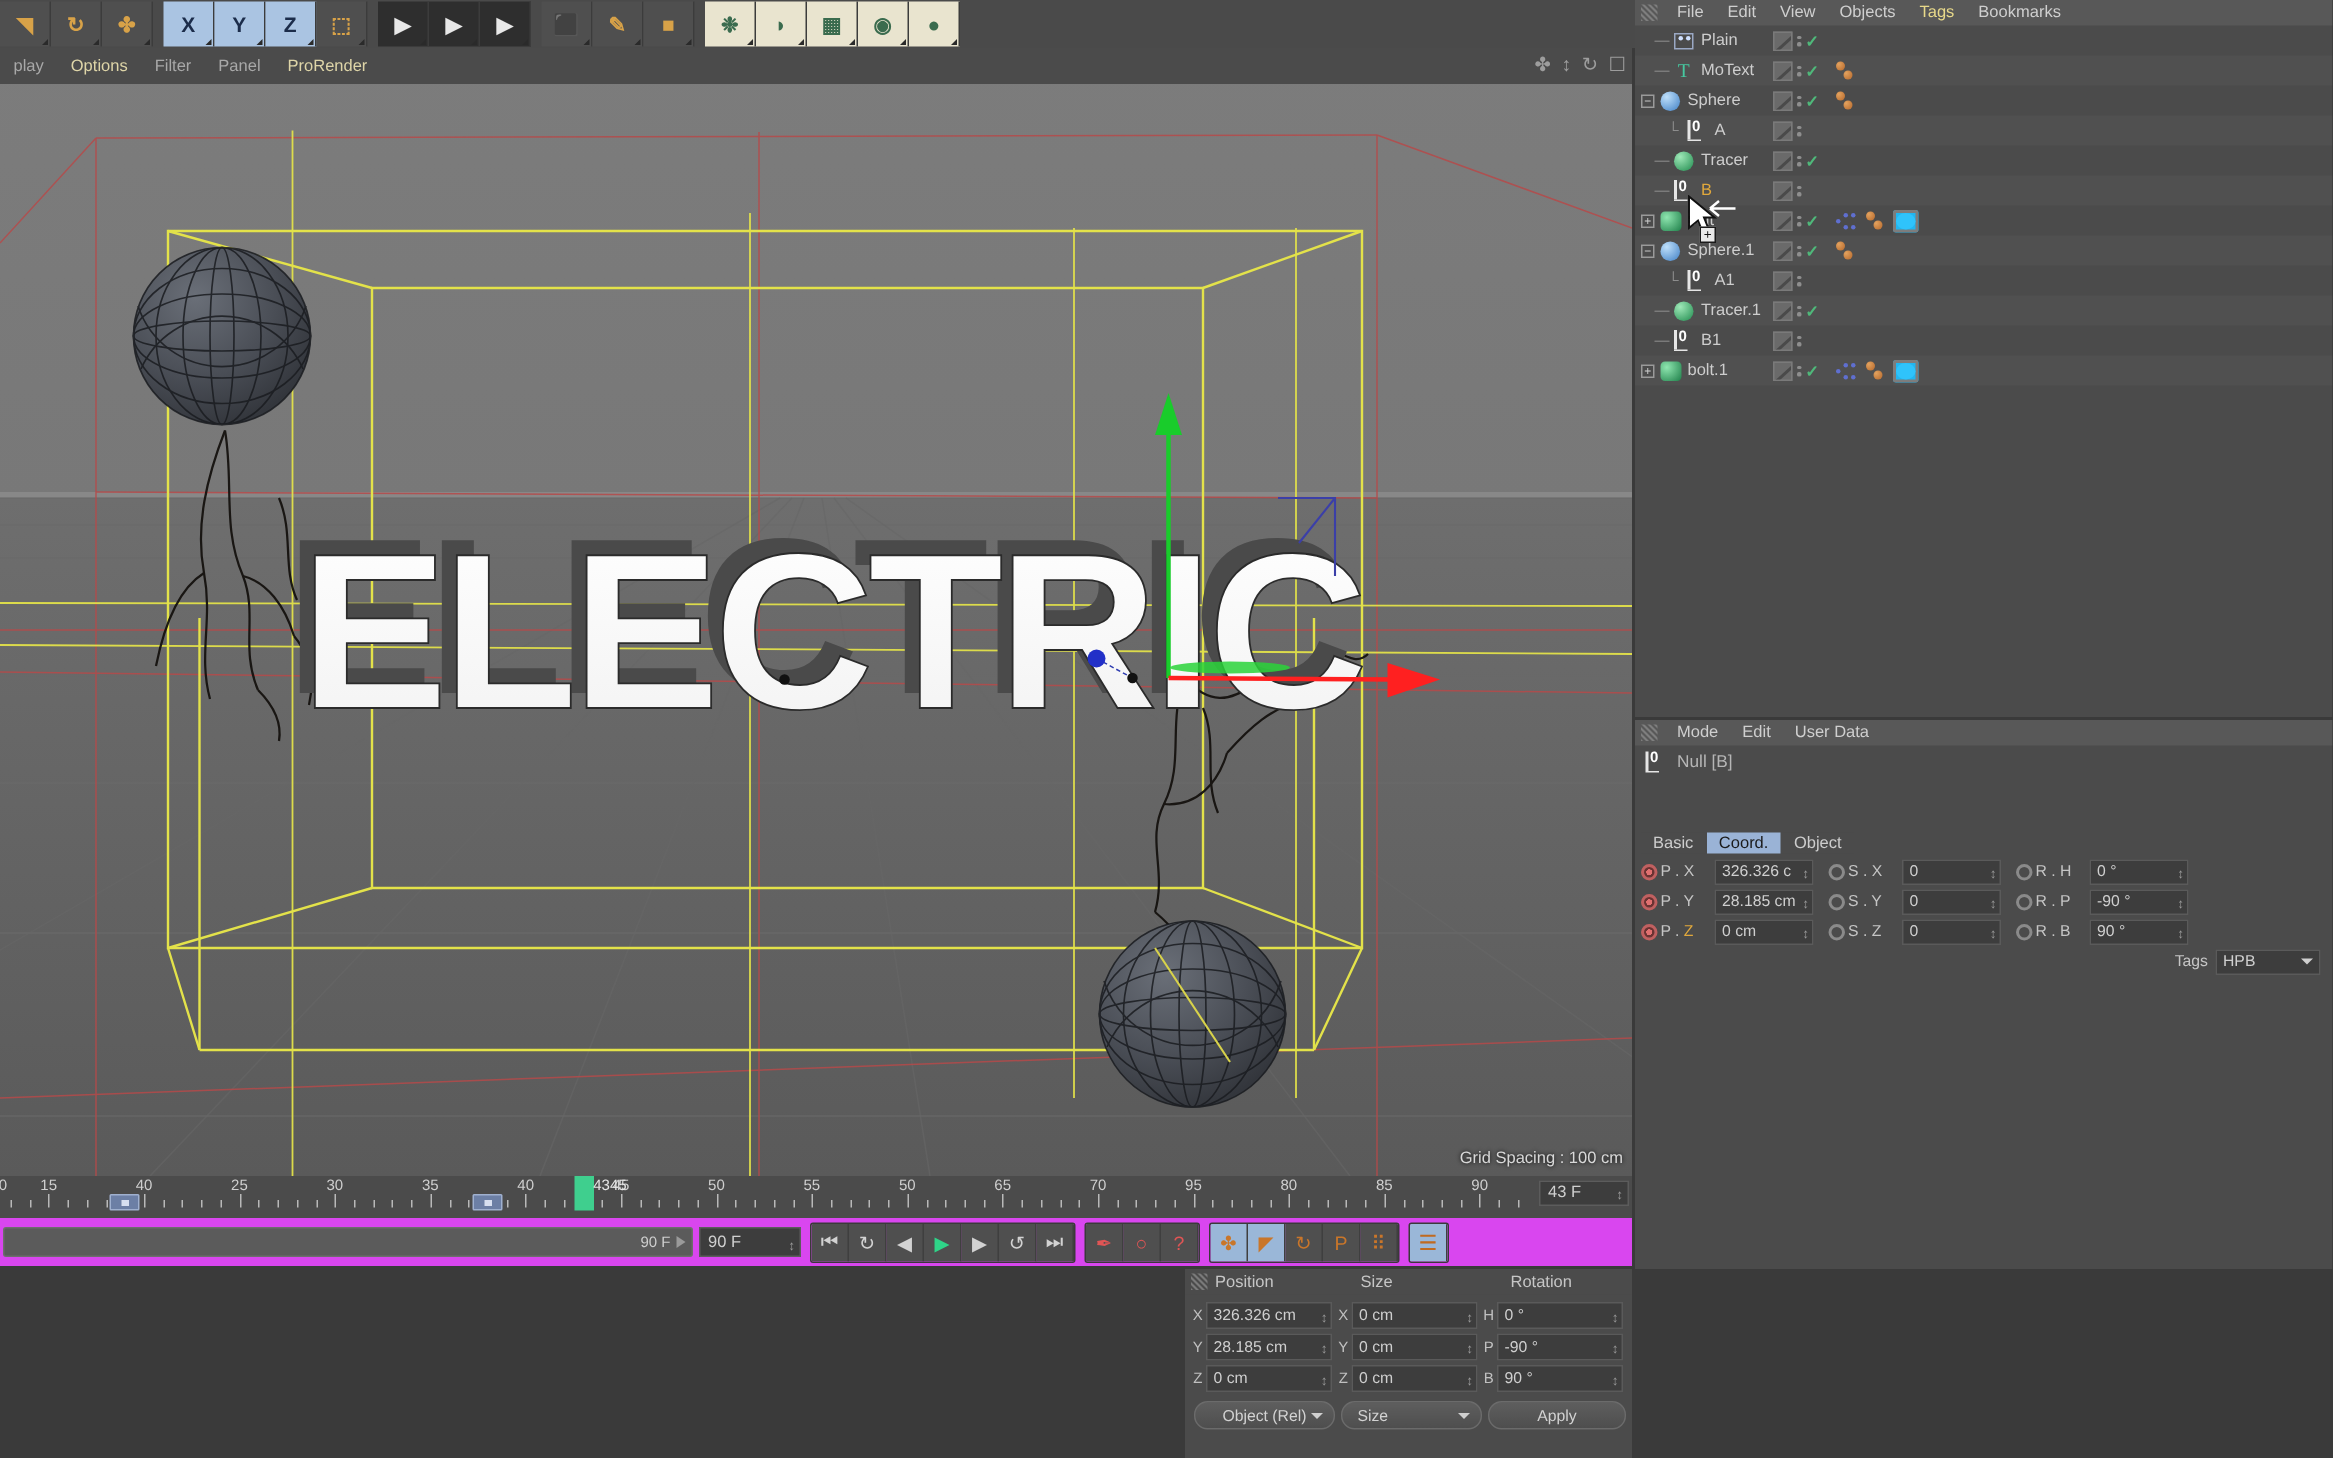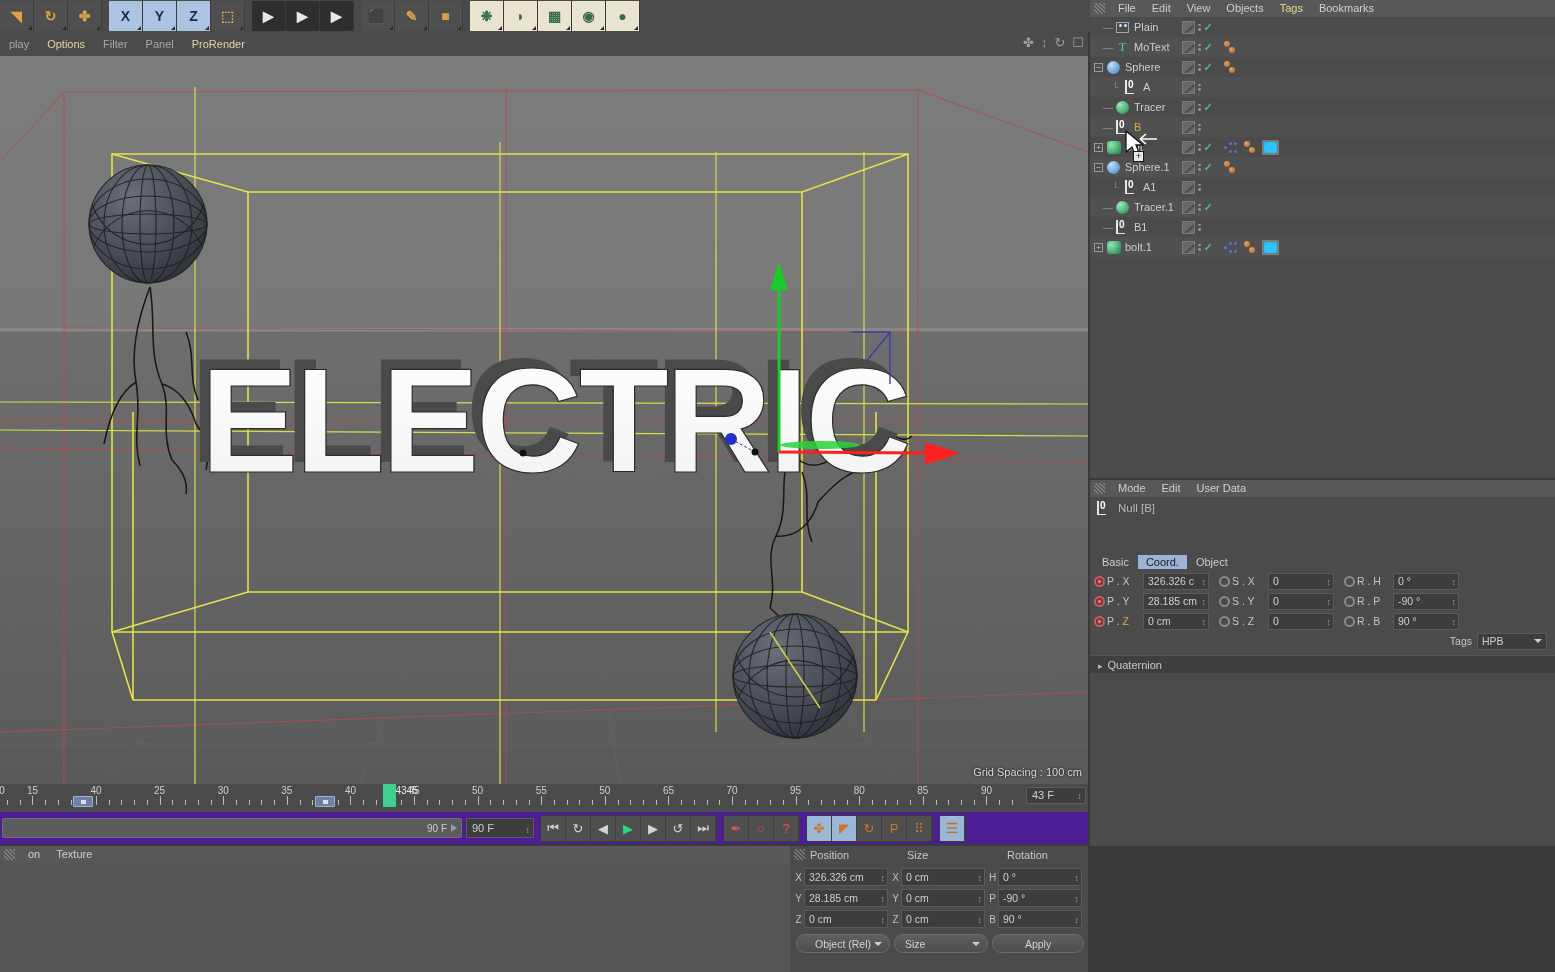--- a/index.html
+++ b/index.html
@@ -52,21 +52,21 @@
   .tltick { position:absolute; bottom:7px; width:1px; background:#b9b9b9; }
   .tlkey { position:absolute; bottom:5px; width:20px; height:11px; background:#6c7fa5;
            border:1px solid #9fb0cf; border-radius:1px; }
   .tlkey::after{ content:""; position:absolute; left:7px; top:3px; width:5px;height:4px;background:#d7dff0; }
   #tlplayhead { position:absolute; top:0; width:13px; height:23px; background:#3fcf8e; }
   #tlframefield { position:absolute; right:2px; top:3px; width:60px; height:17px; background:#3d3d3d;
                   border:1px solid #5c5c5c; color:#cfcfcf; font-size:11px; line-height:15px; padding-left:5px; }
   #tlframefield .sp { position:absolute; right:3px; top:1px; font-size:9px; color:#9a9a9a; }
 
   
-  #animbar { position:absolute; left:0; top:812px; width:1088px; height:32px; background:#4c1d95;
+  #animbar { position:absolute; left:0; top:812px; width:1088px; height:32px; background:#d946ef;
              display:flex; align-items:center; }
   #animslider { position:relative; margin-left:2px; width:460px; height:20px; background:#5b5b5b;
                 border:1px solid #6d6d6d; border-radius:2px; display:flex; align-items:center;
                 justify-content:flex-end; padding-right:4px; color:#cfcfcf; font-size:10px; }
   #animslider .tri { margin-left:4px; border-left:6px solid #9a9a9a; border-top:4px solid transparent;
                      border-bottom:4px solid transparent; }
   .numfield { position:relative; height:20px; background:#3d3d3d; border:1px solid #5c5c5c;
               color:#cfcfcf; font-size:11px; line-height:18px; padding-left:5px; }
   .numfield .sp { position:absolute; right:3px; top:2px; font-size:9px; color:#9a9a9a; }
   .abtn { width:25px; height:25px; display:flex; align-items:center; justify-content:center;
@@ -574,28 +574,20 @@
           <span style="font-size: 13px; color: rgb(201, 118, 42);">⠿</span>
         </div>
       </div>
     <div class="agrp">
       <div class="abtn blue">
         <span style="font-size:14px;color:#c06a20;">☰</span>
       </div>
     </div>
   </div>
 
-  <div id="matmgr">
-    <div class="menubar">
-      <span class="grip"></span>
-      <span class="mi">on</span>
-      <span class="mi">Texture</span>
-    </div>
-    <div id="matbody"></div>
-  </div>
 
   <div id="coordmgr">
     <div class="menubar" style="background:#4b4b4b;">
       <span class="grip"></span>
       <span class="cmhdr" style="width:97px;">Position</span>
       <span class="cmhdr" style="width:100px;">Size</span>
       <span class="cmhdr">Rotation</span>
     </div>
     <div id="cmrows" style="padding:4px 3px 0 3px;">
         <div class="cmrow">
@@ -979,21 +971,20 @@
 
     <div style="display:flex;align-items:center;justify-content:flex-end;height:20px;padding-right:8px;gap:5px;">
       <span style="font-size:10.5px;color:#c5c5c5;">Tags</span>
       <div class="afield" style="width:70px;display:flex;align-items:center;">
         <span>HPB</span>
         <span style="position:absolute;right:4px;top:5px;border-top:4px solid #cfcfcf;border-left:4px solid transparent;border-right:4px solid transparent;"></span>
       </div>
     </div>
 
     <div id="attrfolds" style="margin-top:4px;">
-        <div class="fold">Quaternion</div>
       </div>
   </div>
 
   <svg id="cursor" viewBox="0 0 26 30">
     <polygon points="2,1 2,22 8,17 12,27 16,25 12,15 19,15" fill="#ffffff" stroke="#111" stroke-width="1.3"></polygon>
   </svg>
   <div id="curplus">+</div>
   <svg style="position:absolute;left:1132px;top:132px;width:26px;height:14px;pointer-events:none;" viewBox="0 0 26 14">
     <path d="M25,7 L8,7 M8,7 L14,2 M8,7 L14,12" stroke="#ffffff" stroke-width="1.6" fill="none"></path>
   </svg>

